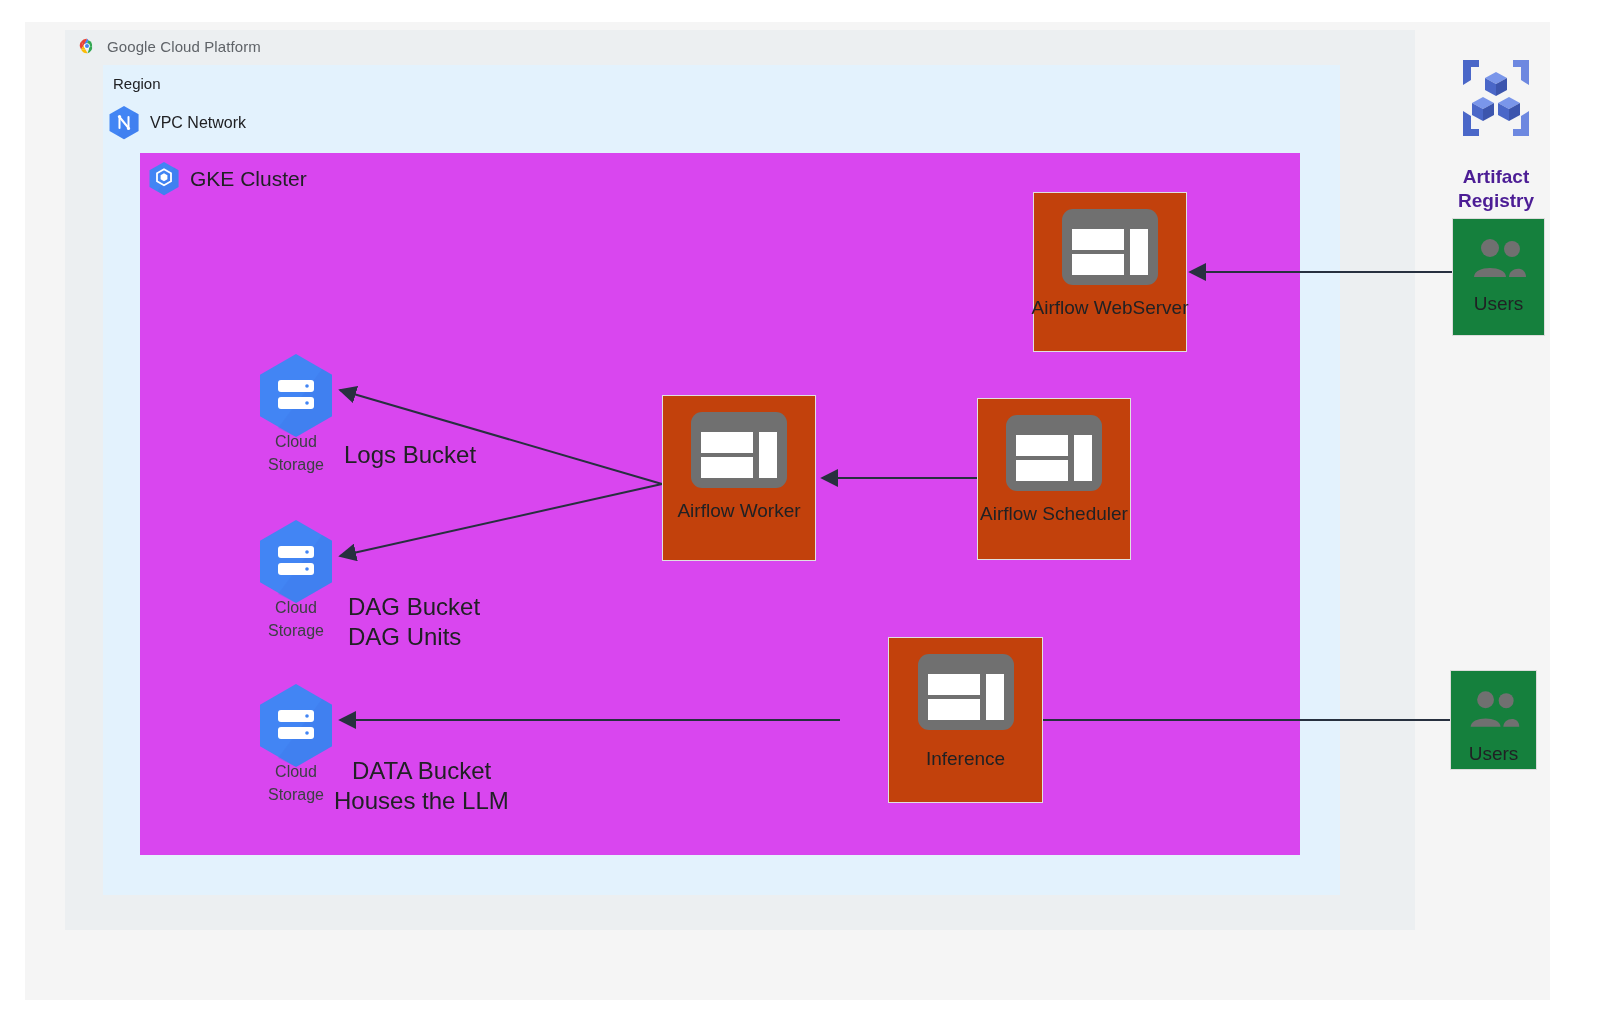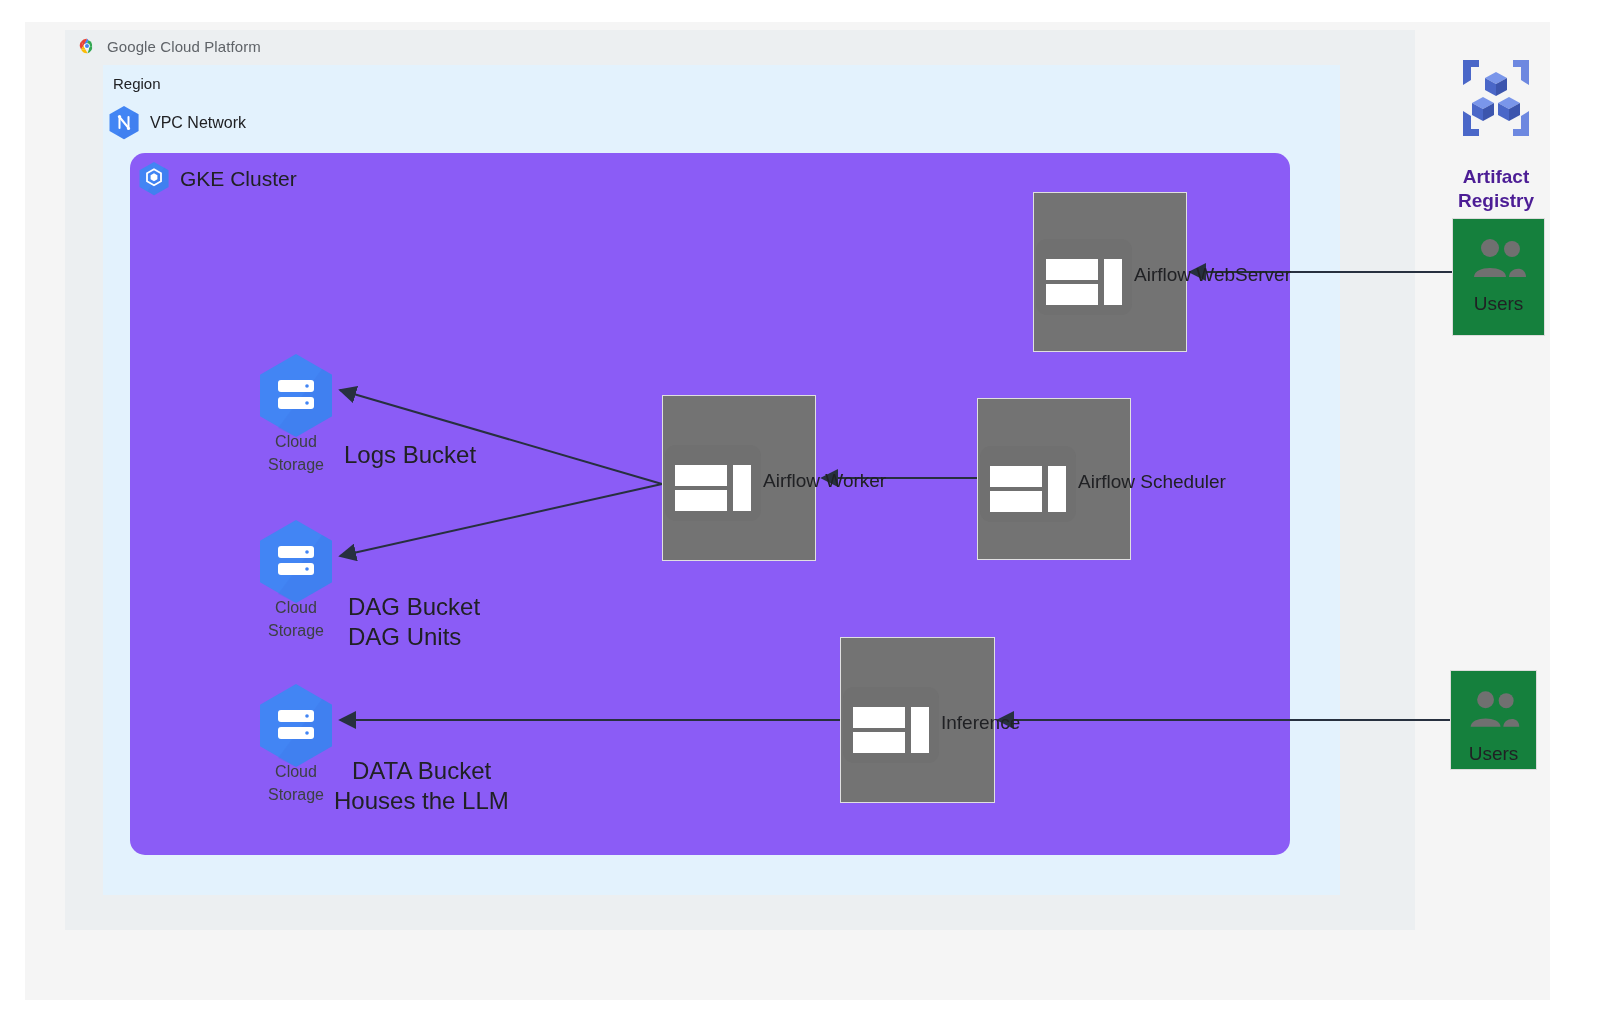--- a/index.html
+++ b/index.html
@@ -25,23 +25,22 @@
   }
   #gcp-panel {
     left: 65px; top: 30px; width: 1350px; height: 900px;
     background: #eceff1;
   }
   #region-panel {
     left: 103px; top: 65px; width: 1237px; height: 830px;
     background: #e3f2fd;
   }
   #gke-panel {
-    left: 130px; top: 153px; width: 1160px; height: 702px;
-    background: #8b5cf6;
-    border-radius: 15px;
+    left: 140px; top: 153px; width: 1160px; height: 702px;
+    background: #d946ef;
   }
 
   
   .panel-head {
     position: absolute;
     display: flex;
     align-items: center;
     gap: 10px;
   }
   .panel-title {
@@ -64,24 +63,24 @@
   
   .hex {
     position: relative;
     display: inline-block;
   }
   .hex svg { display: block; }
 
   
   .node {
     position: absolute;
-    background: #737373;
+    background: #c2410c;
     border: 1px solid #e0e0e0;
     display: flex;
-    flex-direction: row;
+    flex-direction: column;
     align-items: center;
     justify-content: flex-start;
   }
   .node .node-icon { margin-top: 14px; }
   .node .node-label {
     font-size: 19px;
     color: #202124;
     white-space: nowrap;
     margin-top: 6px;
   }
@@ -321,21 +320,21 @@
       <svg width="100" height="80" viewBox="0 0 100 80">
         <rect x="2" y="2" width="96" height="76" rx="11" fill="#707070"></rect>
         <rect x="12" y="22" width="52" height="21" fill="#ffffff"></rect>
         <rect x="12" y="47" width="52" height="21" fill="#ffffff"></rect>
         <rect x="70" y="22" width="18" height="46" fill="#ffffff"></rect>
       </svg>
     </span>
     <span class="node-label">Airflow Scheduler</span>
   </div>
 
-  <div class="node" id="node-inference" style="left:840px; top:637px; width:155px; height:166px;">
+  <div class="node" id="node-inference" style="left:888px; top:637px; width:155px; height:166px;gap:6px;">
     <span class="node-icon">
       <svg width="100" height="80" viewBox="0 0 100 80">
         <rect x="2" y="2" width="96" height="76" rx="11" fill="#707070"></rect>
         <rect x="12" y="22" width="52" height="21" fill="#ffffff"></rect>
         <rect x="12" y="47" width="52" height="21" fill="#ffffff"></rect>
         <rect x="70" y="22" width="18" height="46" fill="#ffffff"></rect>
       </svg>
     </span>
     <span class="node-label">Inference</span>
   </div>

